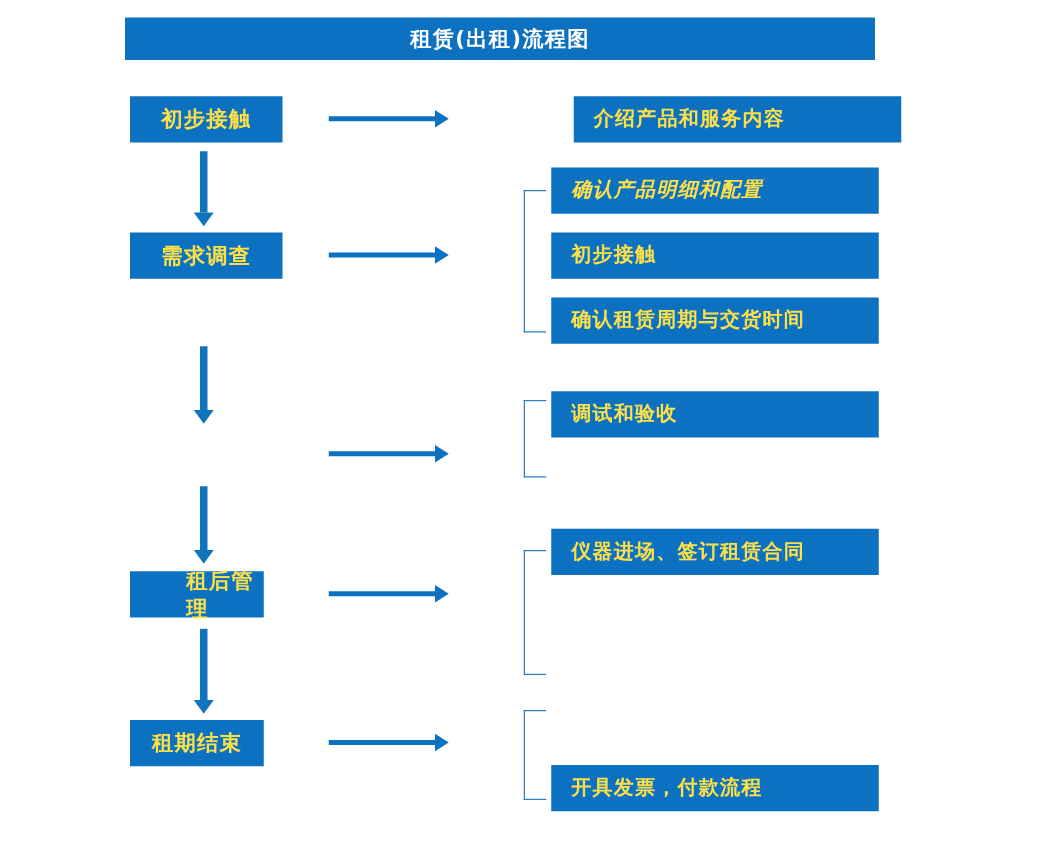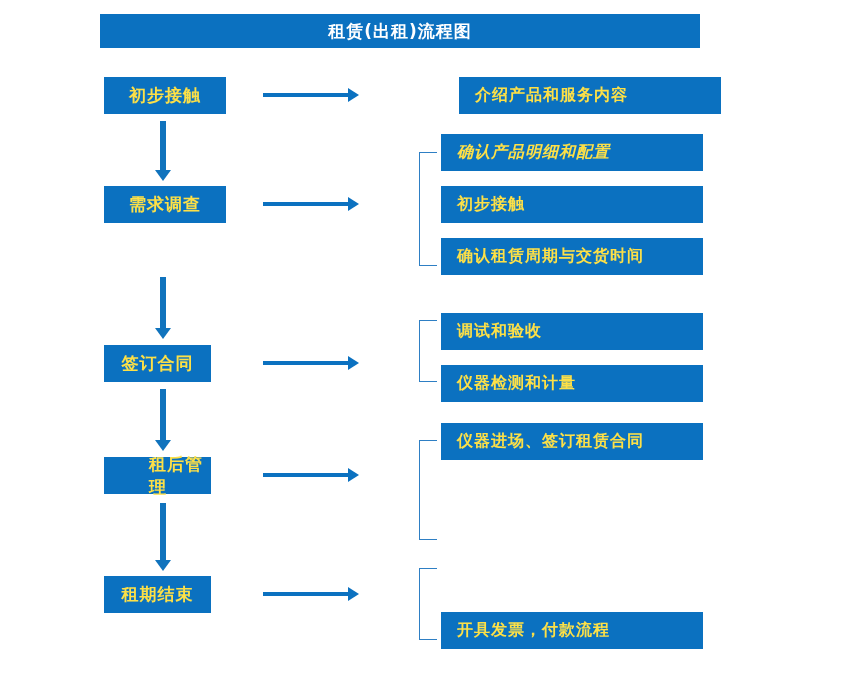--- a/index.html
+++ b/index.html
@@ -115,21 +115,20 @@
 <body>
 
 <div id="flow-root">
 
   <div class="title-bar">租赁(出租)流程图</div>
 
   <div class="box stage" style="left:104px; top:77px; width:122px; height:37px;">初步接触</div>
 
   <div class="box stage" style="left:104px; top:186px; width:122px; height:37px;">需求调查</div>
 
-  <div class="box stage" style="left:104px; top:345px; width:107px; height:37px;">签订合同</div>
 
   <div class="box stage" style="left:104px; top:457px; width:107px; height:37px;padding-left:45px;">租后管理</div>
 
   <div class="box stage" style="left:104px; top:576px; width:107px; height:37px;">租期结束</div>
 
   <div class="arrow-v" style="left:152px; top:121px; height:60px;">
     <div class="shaft" style="height:49px;"></div>
     <div class="head" style="top:49px;"></div>
   </div>
 
@@ -181,19 +180,18 @@
 
   <div class="bracket" style="left:419px; top:568px; width:18px; height:72px;"></div>
 
   <div class="box detail" style="left:459px; top:77px; width:262px; height:37px;">介绍产品和服务内容</div>
 
   <div class="box detail" style="left:441px; top:134px; width:262px; height:37px;font-style:italic;">确认产品明细和配置</div>
   <div class="box detail" style="left:441px; top:186px; width:262px; height:37px;">初步接触</div>
   <div class="box detail" style="left:441px; top:238px; width:262px; height:37px;">确认租赁周期与交货时间</div>
 
   <div class="box detail" style="left:441px; top:313px; width:262px; height:37px;">调试和验收</div>
-  <div class="box detail" style="left:441px; top:365px; width:262px; height:37px;">仪器检测和计量</div>
 
   <div class="box detail" style="left:441px; top:423px; width:262px; height:37px;">仪器进场、签订租赁合同</div>
 
   <div class="box detail" style="left:441px; top:612px; width:262px; height:37px;">开具发票，付款流程</div>
 
 </div>
 
 </body></html>

